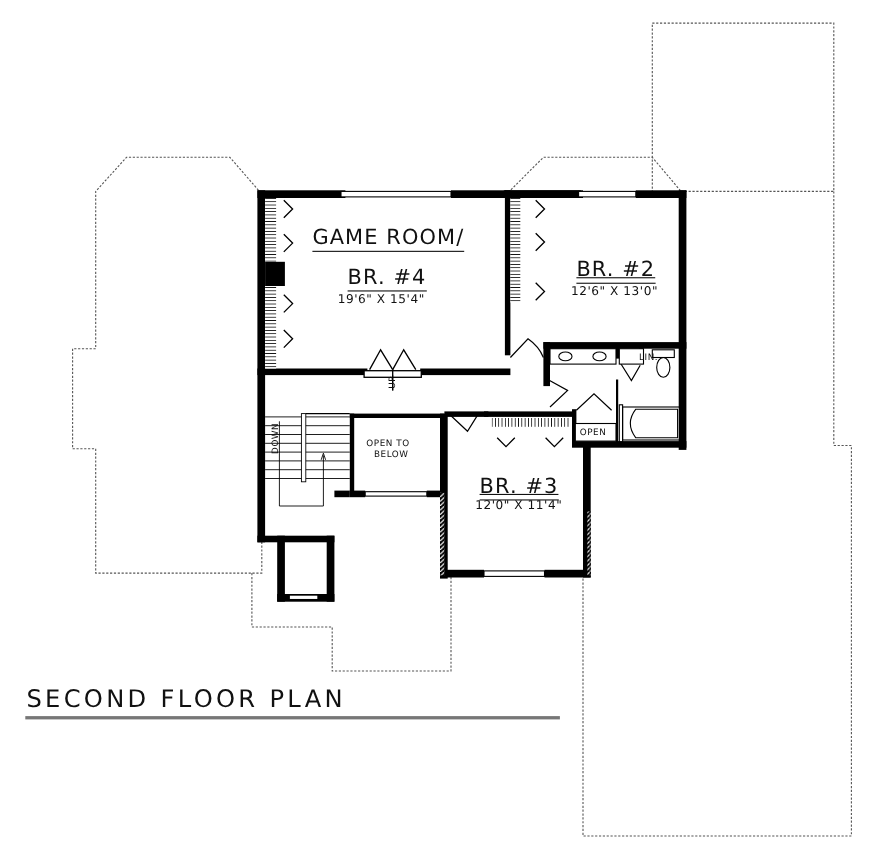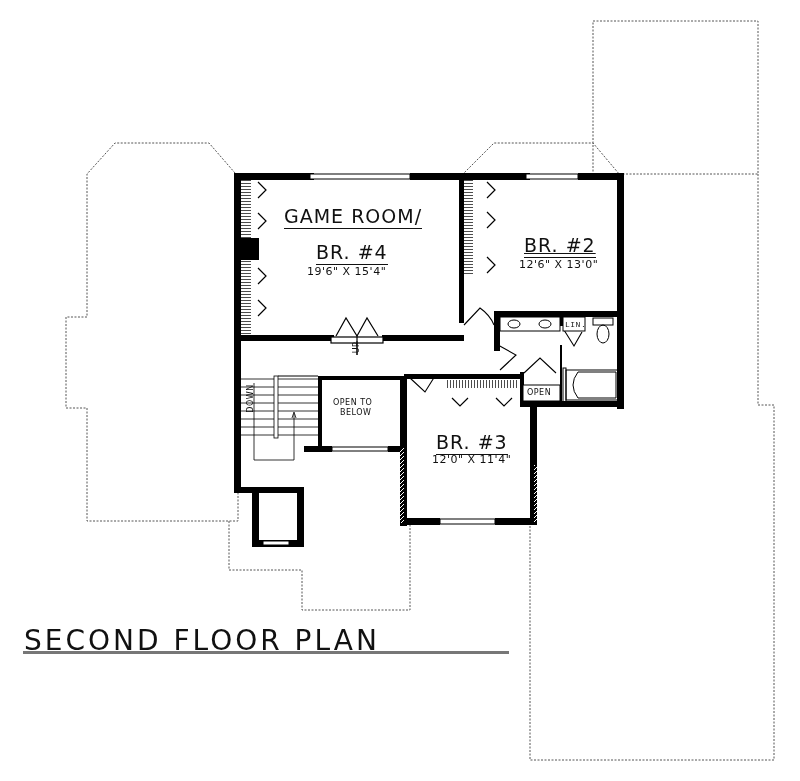--- a/index.html
+++ b/index.html
@@ -3,21 +3,21 @@
   <meta charset="utf-8">
   <style>
     html, body { margin: 0; padding: 0; background: #ffffff; }
     body { width: 800px; height: 781px; position: relative; overflow: hidden; font-family: "DejaVu Sans", sans-serif; }
     #plan { position: absolute; left: 0; top: 0; width: 800px; height: 781px; }
     .lbl { position: absolute; color: #111; text-align: center; white-space: nowrap; font-family: "DejaVu Sans", sans-serif; letter-spacing: 1px; }
     .room-name { font-size: 19px; font-weight: normal; }
     .room-dim { font-size: 11px; letter-spacing: 0.5px; }
     .small { font-size: 8px; letter-spacing: 0.5px; }
     .underline { border-bottom: 1px solid #111; padding-bottom: 1px; }
-    .title { position: absolute; left: 24px; top: 624px; font-size: 28px; letter-spacing: 3px; font-family: "DejaVu Sans", sans-serif; color: #111; }
+    .title { position: absolute; left: 24px; top: 624px; font-size: 22px; letter-spacing: 3px; font-family: "DejaVu Sans", sans-serif; color: #111; }
     .title-rule { position: absolute; left: 23px; top: 651px; width: 486px; height: 3px; background: #777; }
     .vert { transform: rotate(-90deg); transform-origin: center; }
   </style>
 </head>
 <body>
 
 <svg id="plan" viewBox="0 0 800 781" xmlns="http://www.w3.org/2000/svg">
   <defs>
     <pattern id="hatch" width="3" height="3" patternUnits="userSpaceOnUse">
       <rect width="3" height="3" fill="#fff"></rect>
@@ -173,26 +173,26 @@
   </g>
 </svg>
 
 <div class="lbl room-name underline" style="left:284px; top:205px;">GAME ROOM/</div>
 <div class="lbl room-name underline" style="left:316px; top:241px;">BR. #4</div>
 <div class="lbl room-dim" style="left:307px; top:265px;">19'6" X 15'4"</div>
 
 <div class="lbl room-name underline" style="left:524px; top:234px;text-decoration:underline;">BR. #2</div>
 <div class="lbl room-dim" style="left:519px; top:258px;">12'6" X 13'0"</div>
 
-<div class="lbl room-name underline" style="left:436px; top:431px;">BR. #3</div>
+<div class="lbl room-name underline" style="left:436px; top:431px;text-decoration:underline;">BR. #3</div>
 <div class="lbl room-dim" style="left:432px; top:453px;">12'0" X 11'4"</div>
 
 <div class="lbl small" style="left:333px; top:398px;">OPEN TO</div>
 <div class="lbl small" style="left:340px; top:408px;">BELOW</div>
 
 <div class="lbl small" style="left:527px; top:388px;">OPEN</div>
-<div class="lbl small" style="left:565px; top:320px;font-family:Liberation Mono, monospace;">LIN.</div>
+<div class="lbl small" style="left:581px; top:320px;">LIN.</div>
 
 <div class="lbl small vert" style="left:236px; top:394px;">DOWN</div>
 <div class="lbl small vert" style="left:351px; top:343px;">UP</div>
 
 <div class="title">SECOND FLOOR PLAN</div>
 <div class="title-rule"></div>
 
 </body></html>

